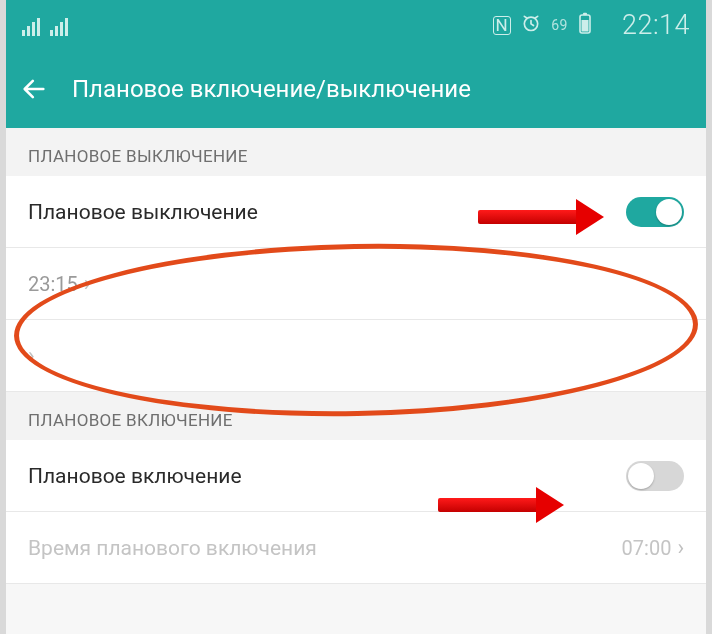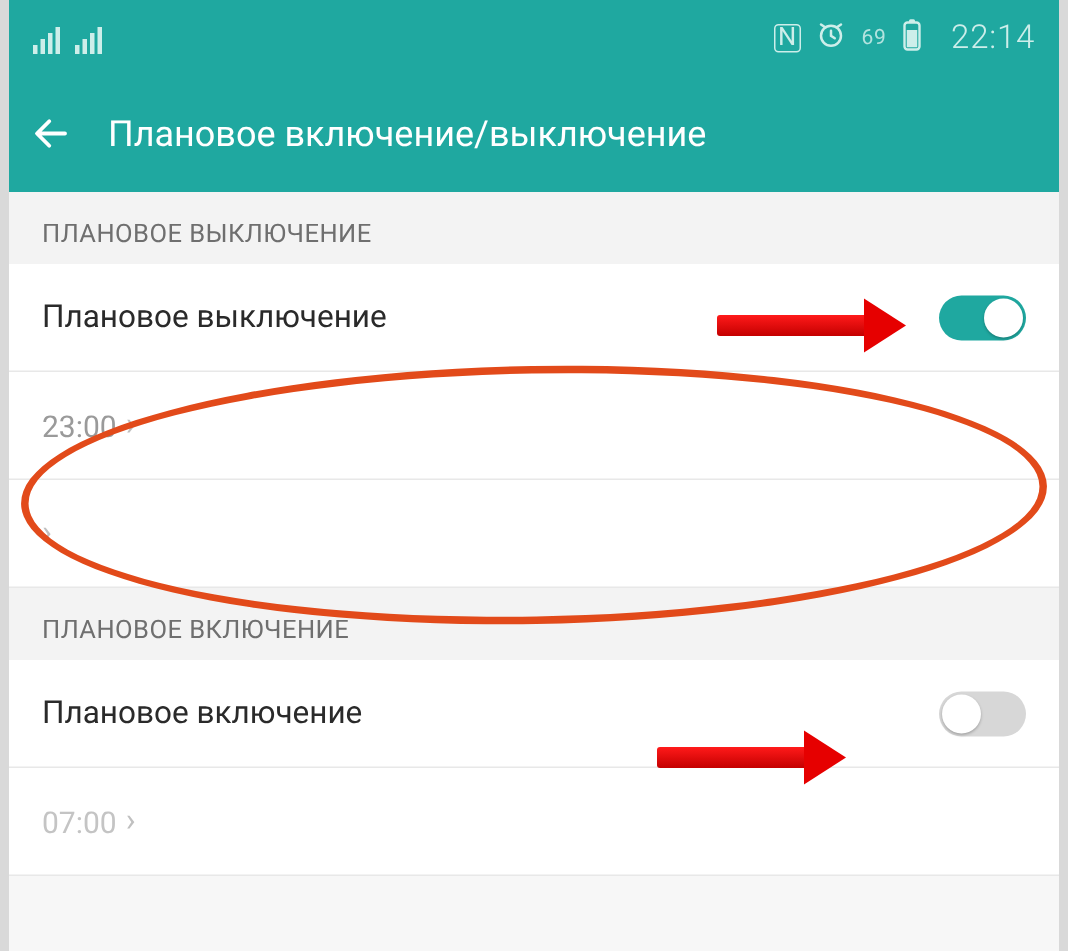--- a/index.html
+++ b/index.html
@@ -15,21 +15,21 @@
     background: #1fa8a0;
     color: #cdeeea;
     display: flex;
     align-items: center;
     justify-content: space-between;
     padding: 0 22px;
     font-size: 18px;
   }
   .sb-left { display: flex; align-items: flex-end; gap: 10px; }
   .sb-right { display: flex; align-items: center; gap: 10px; font-size: 20px; letter-spacing: .5px;}
-  .sb-time { font-size: 22px; font-weight: 300; margin-left: 9px;}
+  .sb-time { font-size: 27px; font-weight: 300; margin-left: 20px;}
   .sb-batt { font-size: 14px; opacity:.85;}
   .bars { display: inline-flex; align-items: flex-end; gap: 2px; }
   .bars span { display:inline-block; width:3px; background:#cdeeea; }
   .bars span:nth-child(1){height:6px;}
   .bars span:nth-child(2){height:10px;}
   .bars span:nth-child(3){height:14px;}
   .bars span:nth-child(4){height:18px;}
   .appbar {
     height: 78px;
     background: #1fa8a0;
@@ -179,41 +179,42 @@
 
   <div class="row">
     <span class="row-label">Плановое выключение</span>
     <span id="toggle-off" class="toggle on">
         <span class="knob"></span>
       </span>
   </div>
 
   <div class="row">
     <span class="row-value">
-      <span>23:00</span>
+      <span>23:15</span>
       <span class="chev">›</span>
     </span>
   </div>
 
   <div class="row">
     <span class="row-value">
       <span class="chev">›</span>
     </span>
   </div>
 
   <div class="section-header">ПЛАНОВОЕ ВКЛЮЧЕНИЕ</div>
 
   <div class="row">
     <span class="row-label">Плановое включение</span>
     <span id="toggle-on" class="toggle">
         <span class="knob"></span>
       </span>
   </div>
 
   <div class="row disabled">
+    <span class="row-label">Время планового включения</span>
     <span class="row-value">
       <span>07:00</span>
       <span class="chev">›</span>
     </span>
   </div>
 
   <div class="anno ellipse"></div>
   <div class="anno arrow-body arrow1-body"></div>
   <div class="anno arrow-head arrow1-head"></div>
   <div class="anno arrow-body arrow2-body"></div>

